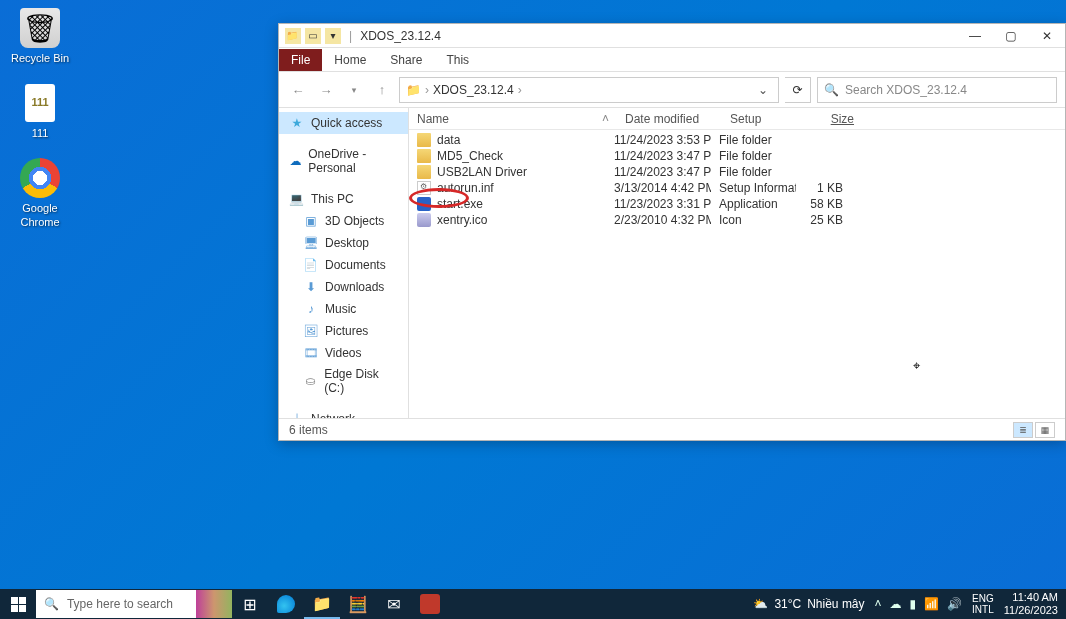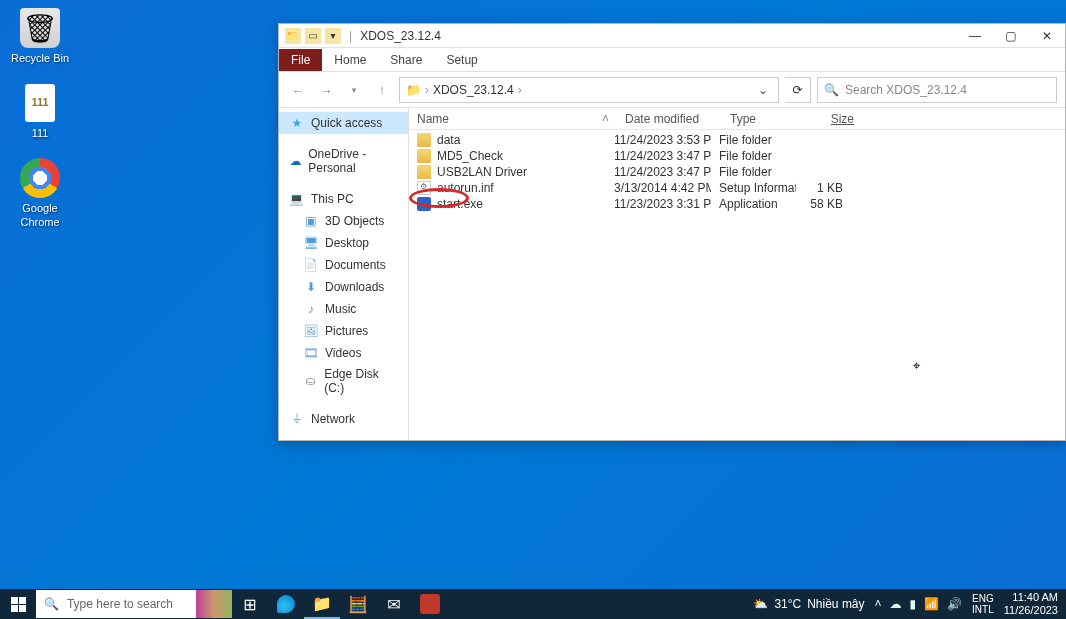--- a/index.html
+++ b/index.html
@@ -127,21 +127,21 @@
       <div>—</div>
       <div>▢</div>
       <div class="close">✕</div>
     </div>
   </div>
 
   <div class="ribbon">
     <div class="tab file">File</div>
     <div class="tab">Home</div>
     <div class="tab">Share</div>
-    <div class="tab">Setup</div>
+    <div class="tab">This</div>
   </div>
 
   <div class="navbar">
     <div class="navbtn">←</div>
     <div class="navbtn">→</div>
     <div class="navbtn" style="font-size:9px">▾</div>
     <div class="navbtn">↑</div>
     <div class="breadcrumb">
       <span>📁</span>
       <span class="sep">›</span>
@@ -210,21 +210,21 @@
           <span class="ni network">⏚</span>
           <span>Network</span>
         </div>
     </div>
 
     <div class="content">
       <div class="col-headers">
         <div class="col-name">Name</div>
         <div style="flex:0 0 12px;text-align:center;color:#888">˄</div>
         <div class="col-date">Date modified</div>
-        <div class="col-type">Type</div>
+        <div class="col-type">Setup</div>
         <div class="col-size">Size</div>
       </div>
       <div class="rows" id="file-rows">
 
         <div class="row">
             <div class="cell cname">
               <span class="ficon folder-ico"></span>
               <span>data</span>
             </div>
             <div style="flex:0 0 12px"></div>
@@ -265,26 +265,43 @@
           <div class="row">
             <div class="cell cname">
               <span class="ficon exe-ico"></span>
               <span>start.exe</span>
             </div>
             <div style="flex:0 0 12px"></div>
             <div class="cell cdate">11/23/2023 3:31 PM</div>
             <div class="cell ctype">Application</div>
             <div class="cell csize">58 KB</div>
           </div>
+          <div class="row">
+            <div class="cell cname">
+              <span class="ficon ico-ico"></span>
+              <span>xentry.ico</span>
+            </div>
+            <div style="flex:0 0 12px"></div>
+            <div class="cell cdate">2/23/2010 4:32 PM</div>
+            <div class="cell ctype">Icon</div>
+            <div class="cell csize">25 KB</div>
+          </div>
           <div class="red-circle"></div>
       </div>
       <div class="cursor">⌖</div>
     </div>
   </div>
 
+  <div class="status">
+    <span>6 items</span>
+    <div class="viewbtns">
+      <div class="active">≣</div>
+      <div>▦</div>
+    </div>
+  </div>
 </div>
 
 <div class="taskbar">
   <div class="start">
     <div class="winlogo">
         <div></div>
         <div></div>
         <div></div>
         <div></div>
       </div>

